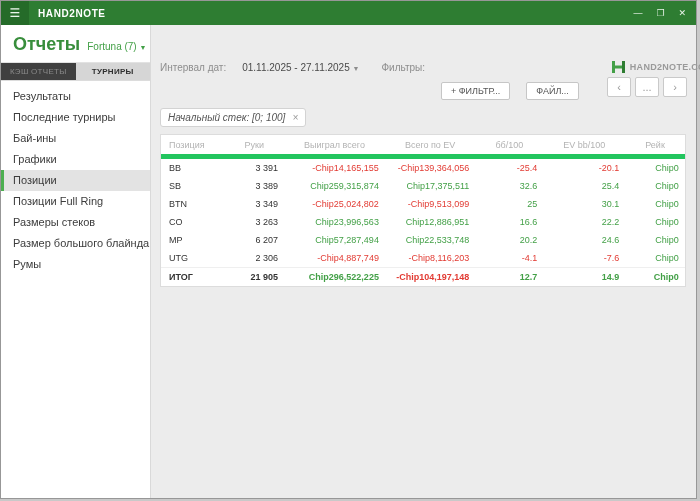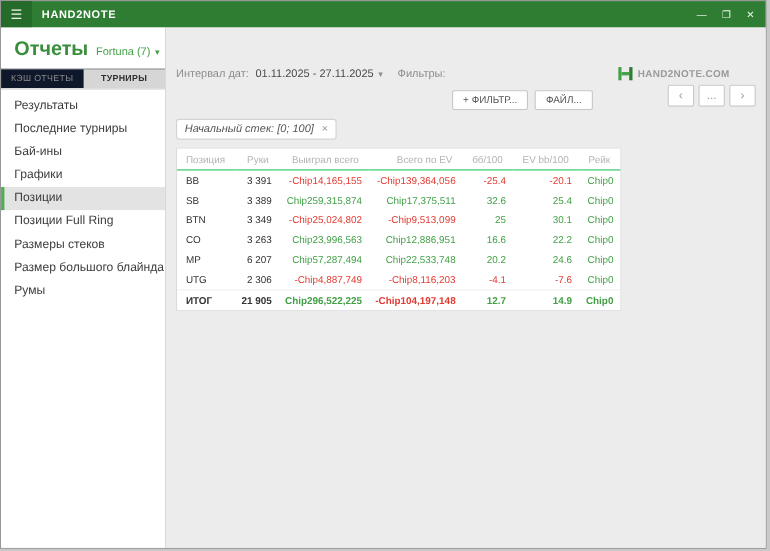--- a/index.html
+++ b/index.html
@@ -32,36 +32,36 @@
   .sidebar{
     width:150px; background:#fff; border-right:1px solid #d9d9d9;
     display:flex; flex-direction:column;
   }
   .sidebar-header{
     display:flex; align-items:baseline; gap:7px; padding:9px 10px 7px 12px;
   }
   .reports-title{ color:#388e3c; font-size:18px; font-weight:bold; }
   .room-select{ color:#43a047; font-size:10px; cursor:pointer; white-space:nowrap; }
   .room-select .arrow{ font-size:7px; }
-  .tabs{ display:flex; height:19px; background:#0f172a; border-top:1px solid #e2e2e2; border-bottom:1px solid #dcdcdc; }
+  .tabs{ display:flex; height:19px; background:#404040; border-top:1px solid #e2e2e2; border-bottom:1px solid #dcdcdc; }
   .tab{
     flex:1; display:flex; align-items:center; justify-content:center;
     font-size:8px; color:#8a8a8a; letter-spacing:.3px; cursor:pointer; white-space:nowrap;
   }
   .tab.active{ background:#d6d6d6; color:#2f2f2f; font-weight:bold; }
   .sidebar-menu{ padding-top:5px; }
   .item{
     height:21px; line-height:21px; padding-left:12px; font-size:11px; color:#3c3c3c;
     cursor:pointer; white-space:nowrap; overflow:hidden;
   }
   .item.selected{ background:#e3e3e3; border-left:3px solid #4caf50; padding-left:9px; }
   
   .main{ flex:1; background:#ececec; position:relative; min-width:0; }
   .toolbar{
-    display:flex; align-items:center; gap:6px; padding:9px 8px 7px 9px;
+    display:flex; align-items:center; gap:16px; padding:9px 8px 7px 9px;
     font-size:10px; color:#8d8d8d; white-space:nowrap;
   }
   .interval-value{ color:#4a4a4a; cursor:pointer; }
   .interval-value .arrow{ color:#8d8d8d; font-size:7px; }
   .tbtn{
     background:#fff; border:1px solid #c6c6c6; border-radius:2px;
     padding:3px 9px; font-size:9px; color:#555; cursor:pointer;margin-top:48px;
   }
   .brand{ display:flex; align-items:center; gap:4px; margin-left:17px; }
   .brand-text{ color:#9a9a9a; font-size:9px; font-weight:bold; letter-spacing:.3px; }
@@ -78,21 +78,21 @@
     padding:3px 7px; font-size:10px; color:#555;
   }
   .chip-close{ color:#9a9a9a; cursor:pointer; font-size:10px; }
   
   .table-card{
     margin-left:9px; display:inline-block; background:#fff; border:1px solid #dcdcdc;
   }
   table{ border-collapse:collapse; font-size:9px; }
   th{
     color:#b3b3b3; font-weight:normal; font-size:9px;
-    padding:5px 9px 4px; text-align:right; border-bottom:1px solid #22c55e; white-space:nowrap;
+    padding:5px 20px 4px; text-align:right; border-bottom:5px solid #22c55e; white-space:nowrap;
   }
   th.pos{ text-align:left; padding-left:8px; }
   td{ padding:4px 6px; text-align:right; white-space:nowrap; }
   td.pos{ text-align:left; color:#333; padding-left:8px; }
   td.hands{ color:#333; }
   td.neg{ color:#e23b33; }
   td.posv{ color:#43a047; }
   tr.total td{ font-weight:bold; border-top:1px solid #efefef; }
 </style>
 </head>

